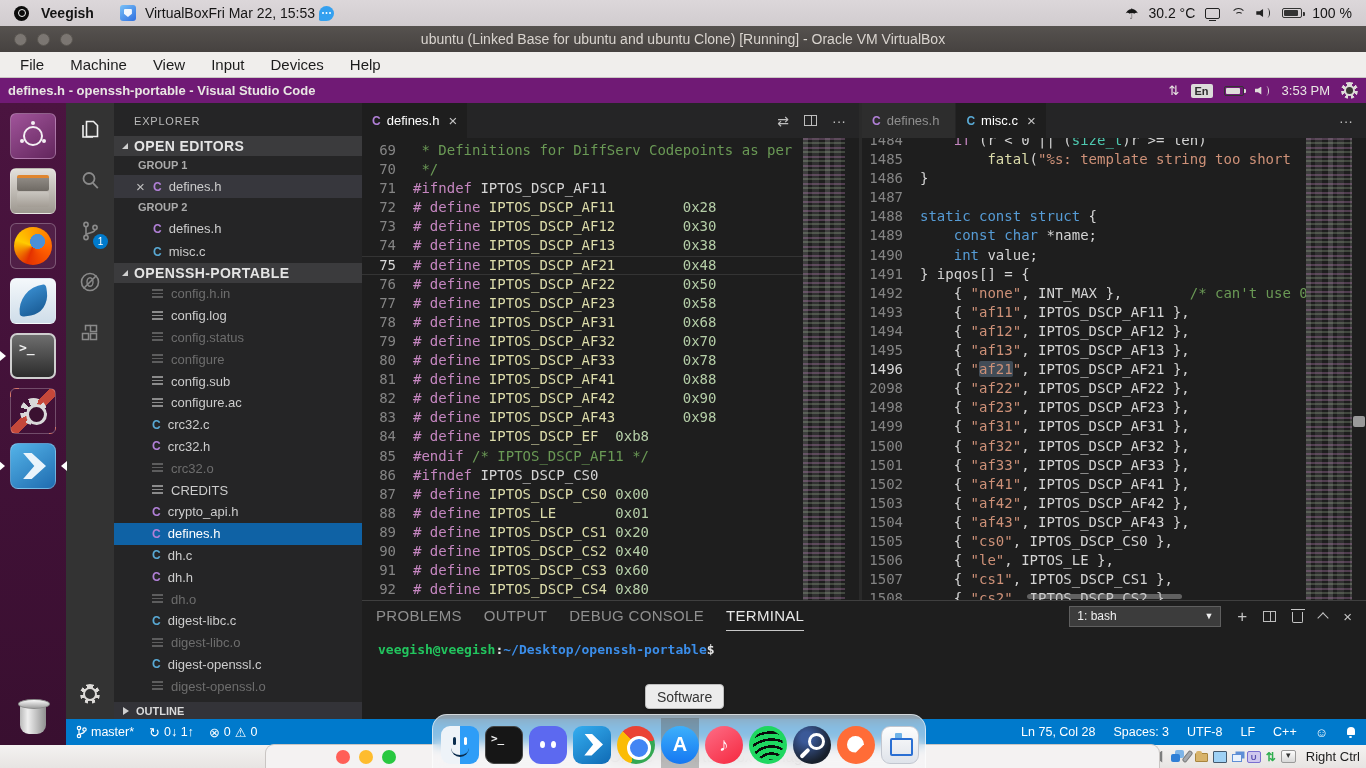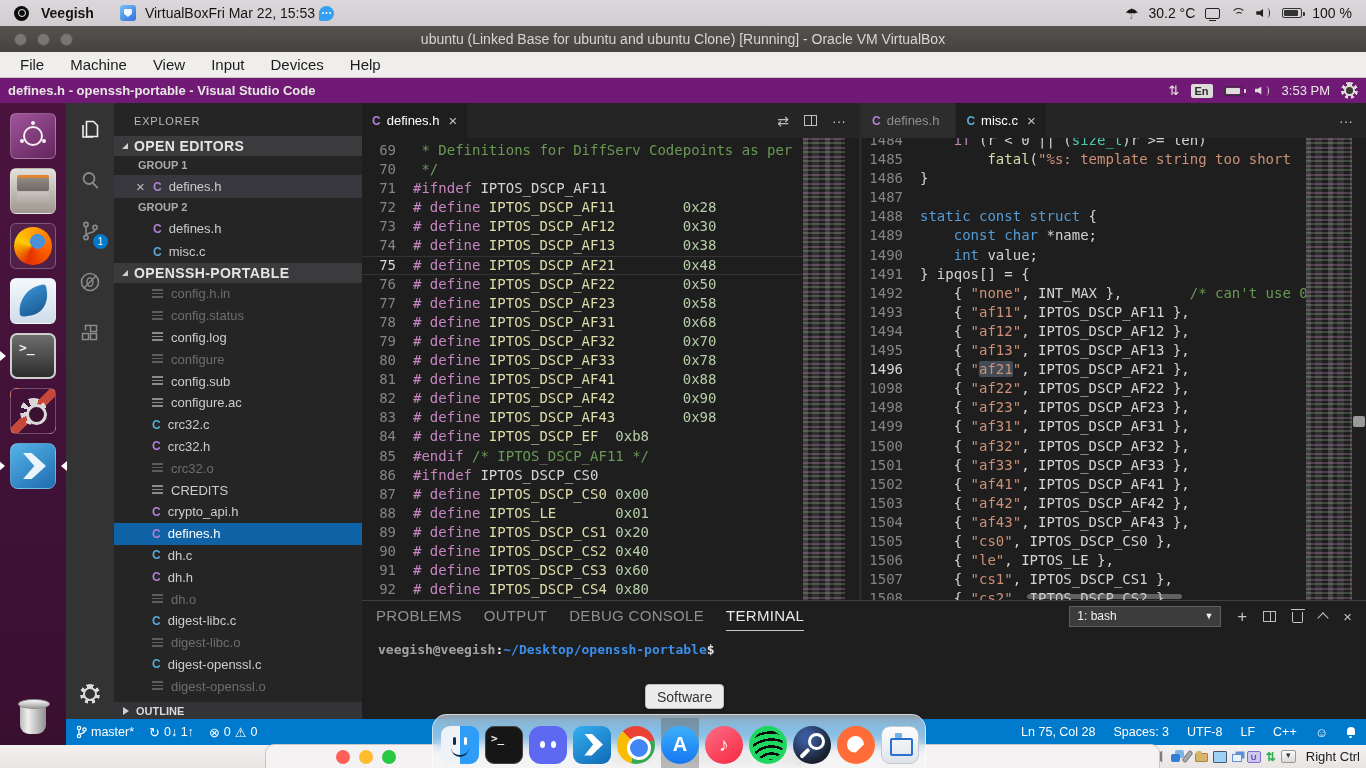--- a/index.html
+++ b/index.html
@@ -157,21 +157,21 @@
 .ptab.active{color:#e7e7e7;border-bottom-color:#c8c8c8}
 .panel-actions{margin-left:auto;display:flex;align-items:center;gap:16px;color:#c5c5c5}
 .shellsel{width:152px;height:21px;background:#3c3c3c;border:1px solid #5f5f5f;color:#f0f0f0;font-size:12px;display:flex;align-items:center;justify-content:space-between;padding:0 7px}
 .ssarrow{font-size:9px}
 .pico-plus{font-size:17px;line-height:1}
 .tico-trash{width:11px;height:11px;border:1.3px solid #c5c5c5;border-top:none;border-radius:0 0 2px 2px;position:relative;margin-top:3px}
 .tico-trash::before{content:"";position:absolute;top:-3.5px;left:-2.5px;right:-2.5px;height:1.4px;background:#c5c5c5}
 .chev{width:8px;height:8px;border-left:1.7px solid #c5c5c5;border-top:1.7px solid #c5c5c5;transform:rotate(45deg);margin-top:4px}
 .pico-x{font-size:15px;line-height:1}
 .term{padding:11px 0 0 16px;font-family:"DejaVu Sans Mono",monospace;font-size:13px;font-weight:700}
-.t-user{color:#a3a3a3}.t-path{color:#3b8eea}.t-plain{color:#e5e5e5}
+.t-user{color:#22c55e}.t-path{color:#3b8eea}.t-plain{color:#e5e5e5}
 
 .statusbar{height:26px;background:#007acc;display:flex;align-items:center;color:#fff;font-size:12.5px;padding:0 10px;flex:none}
 .sb-item{display:flex;align-items:center;gap:4px;margin-right:15px}
 .sb-uni{font-size:13px;line-height:1}
 .sb-right{margin-left:auto;display:flex;align-items:center;gap:18px}
 .bell{width:10px;height:10px;position:relative}
 .bell::before{content:"";position:absolute;left:1px;right:1px;top:0;height:7.5px;background:#fff;border-radius:5px 5px 1px 1px}
 .bell::after{content:"";position:absolute;left:3.2px;bottom:-1.2px;width:3.2px;height:2px;background:#fff;border-radius:50%}
 
 
@@ -371,27 +371,27 @@
             </div>
           <div class="sec">
             <span class="tw-exp"></span>
             <span>OPENSSH-PORTABLE</span>
           </div>
           <div class="files">
               <div class="frow dim">
                 <span class="ftxt"></span>
                 <span class="flabel">config.h.in</span>
               </div>
+              <div class="frow">
+                <span class="ftxt"></span>
+                <span class="flabel">config.log</span>
+              </div>
               <div class="frow dim">
                 <span class="ftxt"></span>
                 <span class="flabel">config.status</span>
-              </div>
-              <div class="frow">
-                <span class="ftxt"></span>
-                <span class="flabel">config.log</span>
               </div>
               <div class="frow dim">
                 <span class="ftxt"></span>
                 <span class="flabel">configure</span>
               </div>
               <div class="frow">
                 <span class="ftxt"></span>
                 <span class="flabel">config.sub</span>
               </div>
               <div class="frow">
@@ -531,21 +531,21 @@
                     <div class="cl"><span class="ln">1487</span><span class="ct"></span></div>
                     <div class="cl"><span class="ln">1488</span><span class="ct"><span class="tk-k">static</span><span class="tk-w"> </span><span class="tk-k">const</span><span class="tk-w"> </span><span class="tk-k">struct</span><span class="tk-w"> {</span></span></div>
                     <div class="cl"><span class="ln">1489</span><span class="ct"><span class="tk-w">	</span><span class="tk-k">const</span><span class="tk-w"> </span><span class="tk-k">char</span><span class="tk-w"> *name;</span></span></div>
                     <div class="cl"><span class="ln">1490</span><span class="ct"><span class="tk-w">	</span><span class="tk-k">int</span><span class="tk-w"> value;</span></span></div>
                     <div class="cl"><span class="ln">1491</span><span class="ct"><span class="tk-w">} ipqos[] = {</span></span></div>
                     <div class="cl"><span class="ln">1492</span><span class="ct"><span class="tk-w">	{ </span><span class="tk-s">"none"</span><span class="tk-w">, INT_MAX },		</span><span class="tk-c">/* can't use 0 */</span></span></div>
                     <div class="cl"><span class="ln">1493</span><span class="ct"><span class="tk-w">	{ </span><span class="tk-s">"af11"</span><span class="tk-w">, IPTOS_DSCP_AF11 },</span></span></div>
                     <div class="cl"><span class="ln">1494</span><span class="ct"><span class="tk-w">	{ </span><span class="tk-s">"af12"</span><span class="tk-w">, IPTOS_DSCP_AF12 },</span></span></div>
                     <div class="cl"><span class="ln">1495</span><span class="ct"><span class="tk-w">	{ </span><span class="tk-s">"af13"</span><span class="tk-w">, IPTOS_DSCP_AF13 },</span></span></div>
                     <div class="cl cur"><span class="ln">1496</span><span class="ct"><span class="tk-w">	{ </span><span class="tk-s">"</span><span class="tk-sh">af21</span><span class="tk-s">"</span><span class="tk-w">, IPTOS_DSCP_AF21 },</span></span></div>
-                    <div class="cl"><span class="ln">1098</span><span class="ct"><span class="tk-w">	{ </span><span class="tk-s">"af22"</span><span class="tk-w">, IPTOS_DSCP_AF22 },</span></span></div>
+                    <div class="cl"><span class="ln">2098</span><span class="ct"><span class="tk-w">	{ </span><span class="tk-s">"af22"</span><span class="tk-w">, IPTOS_DSCP_AF22 },</span></span></div>
                     <div class="cl"><span class="ln">1498</span><span class="ct"><span class="tk-w">	{ </span><span class="tk-s">"af23"</span><span class="tk-w">, IPTOS_DSCP_AF23 },</span></span></div>
                     <div class="cl"><span class="ln">1499</span><span class="ct"><span class="tk-w">	{ </span><span class="tk-s">"af31"</span><span class="tk-w">, IPTOS_DSCP_AF31 },</span></span></div>
                     <div class="cl"><span class="ln">1500</span><span class="ct"><span class="tk-w">	{ </span><span class="tk-s">"af32"</span><span class="tk-w">, IPTOS_DSCP_AF32 },</span></span></div>
                     <div class="cl"><span class="ln">1501</span><span class="ct"><span class="tk-w">	{ </span><span class="tk-s">"af33"</span><span class="tk-w">, IPTOS_DSCP_AF33 },</span></span></div>
                     <div class="cl"><span class="ln">1502</span><span class="ct"><span class="tk-w">	{ </span><span class="tk-s">"af41"</span><span class="tk-w">, IPTOS_DSCP_AF41 },</span></span></div>
                     <div class="cl"><span class="ln">1503</span><span class="ct"><span class="tk-w">	{ </span><span class="tk-s">"af42"</span><span class="tk-w">, IPTOS_DSCP_AF42 },</span></span></div>
                     <div class="cl"><span class="ln">1504</span><span class="ct"><span class="tk-w">	{ </span><span class="tk-s">"af43"</span><span class="tk-w">, IPTOS_DSCP_AF43 },</span></span></div>
                     <div class="cl"><span class="ln">1505</span><span class="ct"><span class="tk-w">	{ </span><span class="tk-s">"cs0"</span><span class="tk-w">, IPTOS_DSCP_CS0 },</span></span></div>
                     <div class="cl"><span class="ln">1506</span><span class="ct"><span class="tk-w">	{ </span><span class="tk-s">"le"</span><span class="tk-w">, IPTOS_LE },</span></span></div>
                     <div class="cl"><span class="ln">1507</span><span class="ct"><span class="tk-w">	{ </span><span class="tk-s">"cs1"</span><span class="tk-w">, IPTOS_DSCP_CS1 },</span></span></div>

